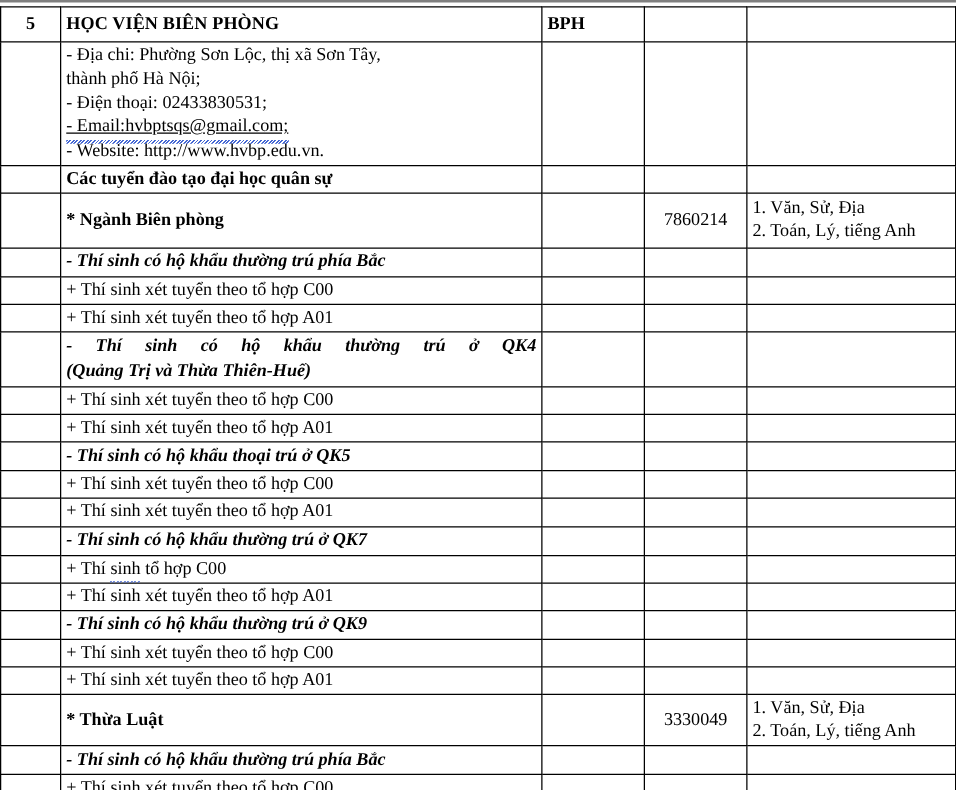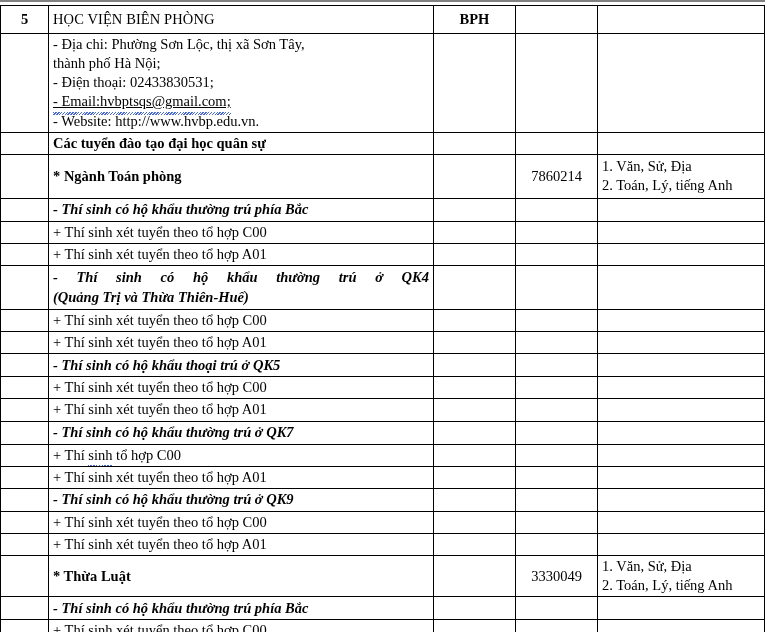--- a/index.html
+++ b/index.html
@@ -38,35 +38,35 @@
   }
   
   col.c-no    { width: 48px; }
   col.c-name  { width: 385px; }
   col.c-code  { width: 82px; }
   col.c-major { width: 82px; }
   col.c-comb  { width: 167px; }
   col.c-qty   { width: 83px; }
 
   .c1 { text-align: center; }
-  .c3 { text-align: center; }
+  .c3 { text-align: left; }
   .c4 { text-align: center; }
   .c6 { text-align: center; }
 
   
   .topstrip {
     height: 5px;
     width: 765px;
     background: #ffffff;
     border-top: 2px solid #808080;
     box-sizing: border-box;
   }
 
   
-  .t-head        { font-weight: normal; font-size: 15px; letter-spacing: .1px; }
+  .t-head        { font-weight: bold; font-size: 15px; letter-spacing: .1px; }
   .t-bold        { font-weight: bold; }
   .t-bolditalic  { font-weight: bold; font-style: italic; }
   .t-plain       { font-weight: normal; font-style: normal; }
 
   .pad-left  { padding-left: 8px; }
   .pad-left2 { padding-left: 10px; }
 
   
   .addr {
     line-height: 1.62;
@@ -175,21 +175,21 @@
         <td class="c1"></td>
         <td class="t-bold pad-left">Các tuyển đào tạo đại học quân sự</td>
         <td class="c3"></td>
         <td class="c4"></td>
         <td class="comb"></td>
         <td class="c6"></td>
       </tr>
 
       <tr style="height:44px">
         <td class="c1"></td>
-        <td class="t-bold pad-left2">* Ngành Toán phòng</td>
+        <td class="t-bold pad-left2">* Ngành Biên phòng</td>
         <td class="c3"></td>
         <td class="c4">7860214</td>
         <td class="comb">
           <div>1. Văn, Sử, Địa</div>
           <div>2. Toán, Lý, tiếng Anh</div>
         </td>
         <td class="c6 qty-bold">192</td>
       </tr>
 
       <tr style="height:23px">

